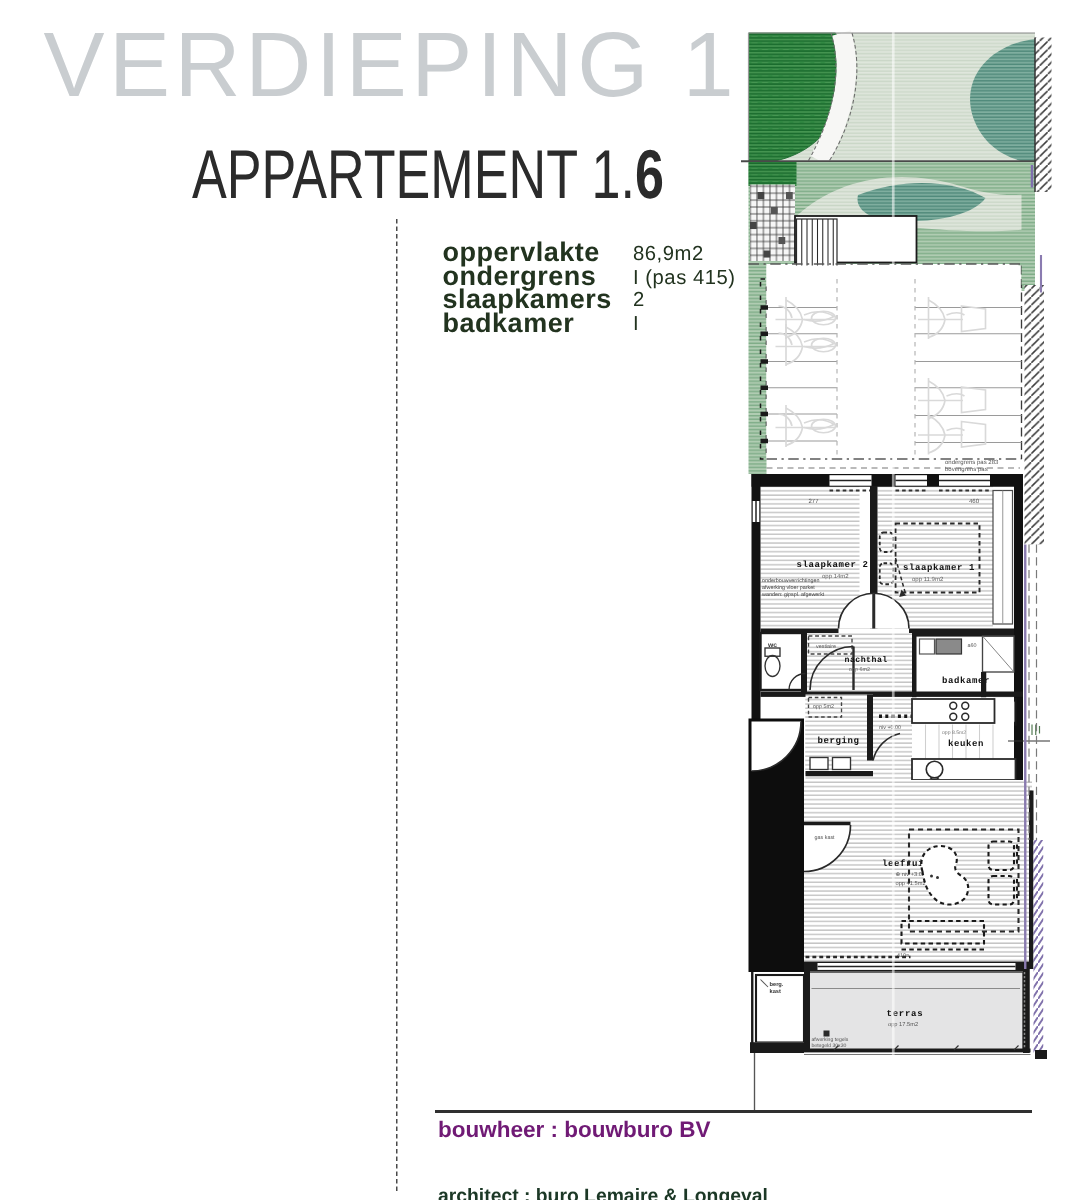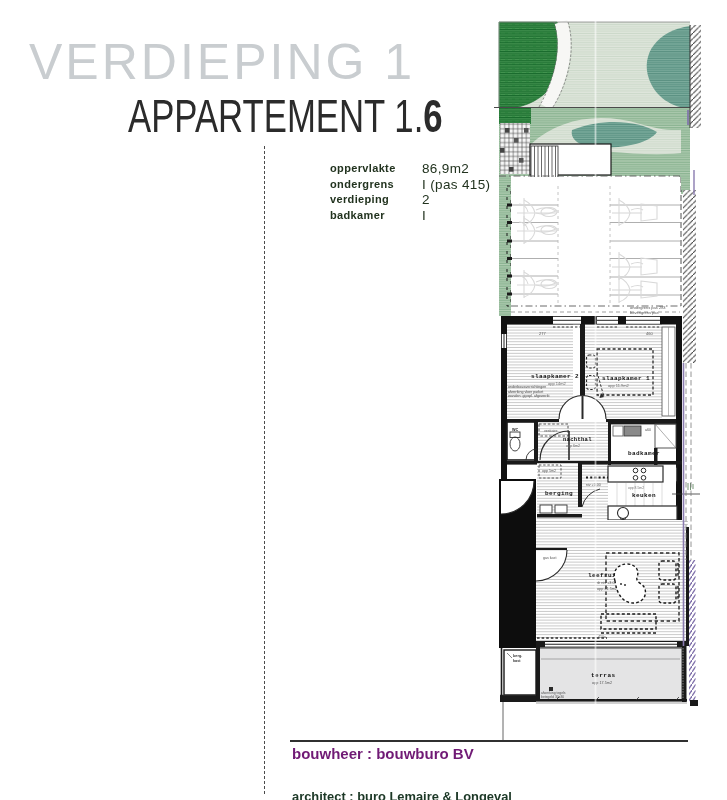--- a/index.html
+++ b/index.html
@@ -3,28 +3,28 @@
 <meta charset="utf-8">
 <style>
   html,body{margin:0;padding:0;}
   body{width:727px;height:800px;background:#ffffff;position:relative;overflow:hidden;
        font-family:"Liberation Sans",sans-serif;}
   .abs{position:absolute;}
 </style>
 </head>
 <body>
 
-<div class="abs" style="left:29px;top:33px;font-size:50px;color:#c9cdd0;letter-spacing:3px;white-space:nowrap;">VERDIEPING 1</div>
+<div class="abs" style="left:29px;top:8px;font-size:61px;color:#c9cdd0;letter-spacing:3px;white-space:nowrap;">VERDIEPING 1</div>
 
 <div class="abs" style="left:128px;top:89px;font-size:46px;color:#2b2b2b;letter-spacing:0px;white-space:nowrap;transform:scaleX(0.755);transform-origin:0 0;">APPARTEMENT 1.<b>6</b></div>
 
-<div class="abs" style="left:295px;top:161px;font-size:11px;font-weight:bold;color:#22331f;line-height:15.6px;letter-spacing:0.35px;margin-left:35px;">
+<div class="abs" style="left:295px;top:161px;font-size:18px;font-weight:bold;color:#22331f;line-height:15.6px;letter-spacing:0.35px;">
   <div>oppervlakte</div>
     <div>ondergrens</div>
-    <div>verdieping</div>
+    <div>slaapkamers</div>
     <div>badkamer</div>
 </div>
 
 <div class="abs" style="left:422px;top:161px;font-size:13.5px;font-weight:normal;color:#22331f;line-height:15.6px;letter-spacing:0.35px;">
   <div>86,9m2</div>
     <div>I (pas 415)</div>
     <div>2</div>
     <div>I</div>
 </div>
 

